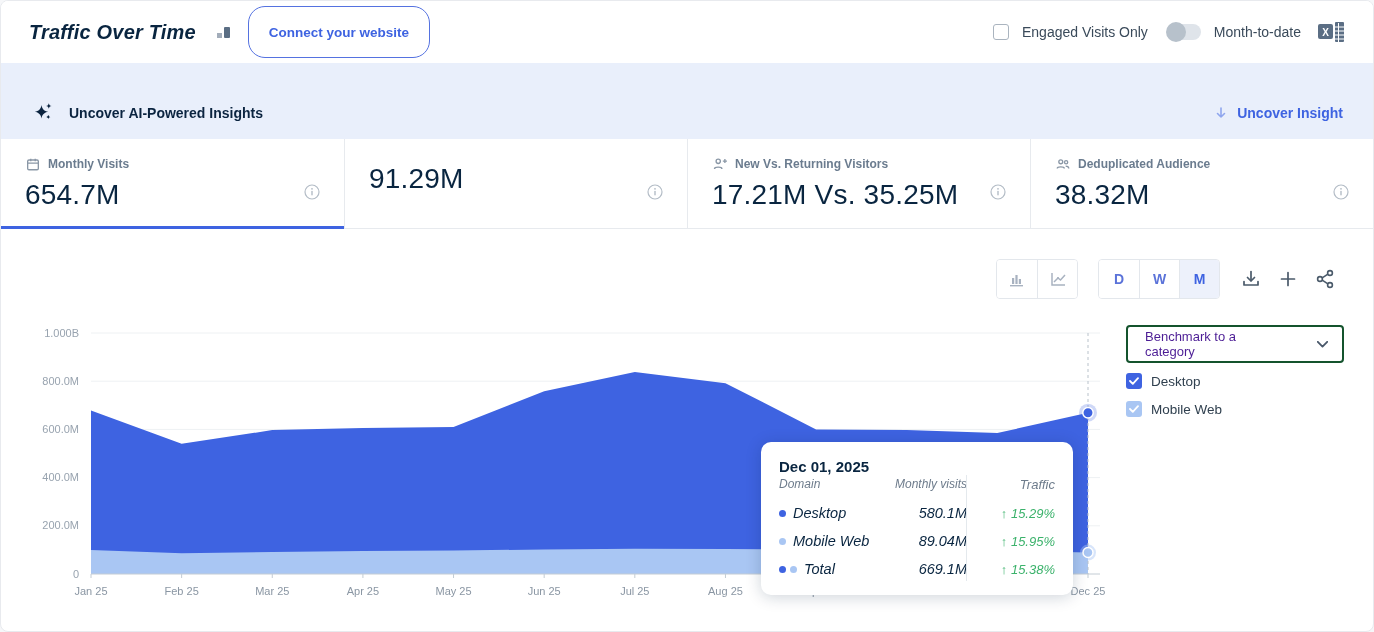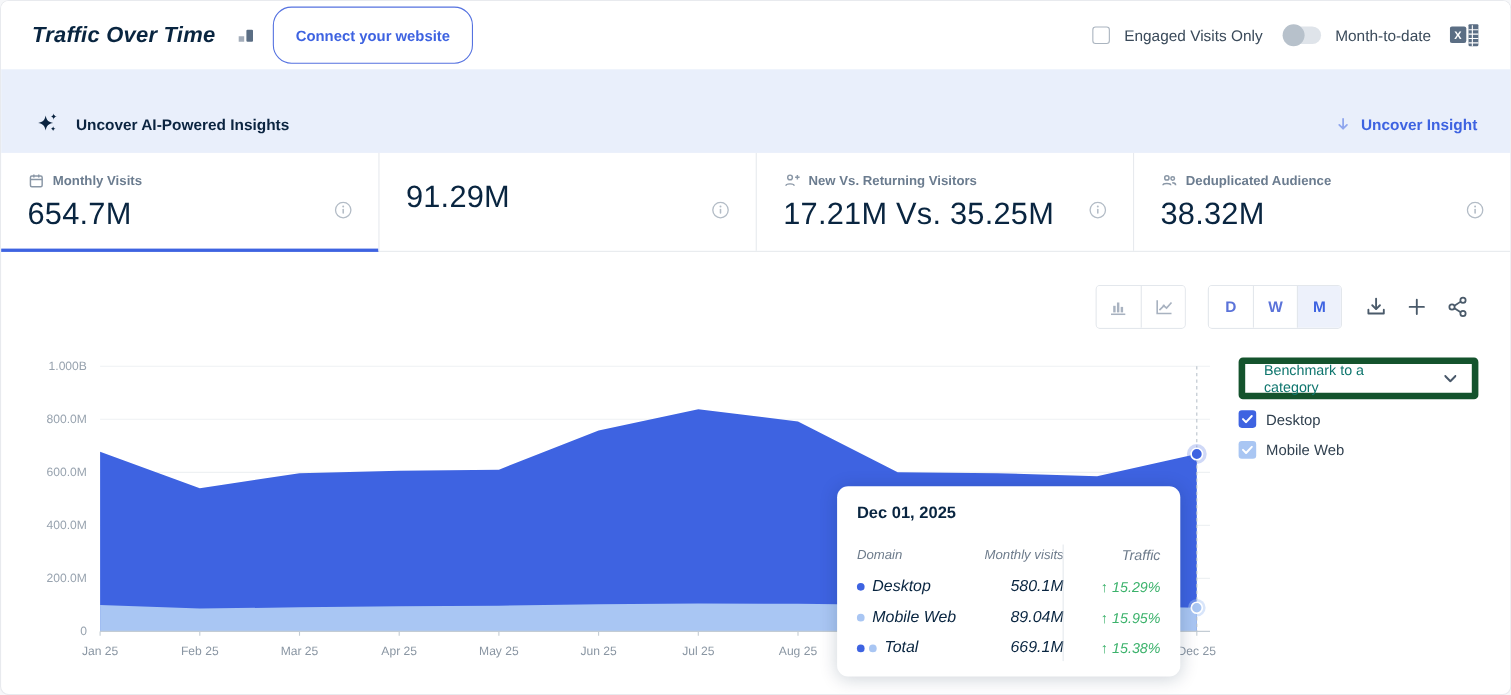--- a/index.html
+++ b/index.html
@@ -49,32 +49,32 @@
   .gran.active { background:#edf1fb; color:#3E63E1; }
   .act-icons { display:flex; align-items:center; gap:16px; }
   .act-icons > span { cursor:pointer; display:flex; }
 
   
   .chart-svg { position:absolute; top:322px; left:0; }
   .ylab { fill:#98a3af; font-size:11px; font-family:"Liberation Sans",sans-serif; }
   .xlab { fill:#8a96a3; font-size:11px; font-family:"Liberation Sans",sans-serif; }
 
   
-  .bench { position:absolute; top:324px; left:1125px; width:218px; height:38px; border:6px solid #14532d;
+  .bench { position:absolute; top:324px; left:1125px; width:218px; height:38px; border:2px solid #14532d;
            border-radius:4px; background:#fff; display:flex; align-items:center; padding:0 14px 0 17px;
-           font-size:13px; color:#0f766e; cursor:pointer;gap:47px; }
+           font-size:13px; color:#4c1d95; cursor:pointer;gap:47px; }
   .bench .caret { margin-left:auto; display:flex; }
   .legend-row { position:absolute; left:1125px; display:flex; align-items:center; gap:9px; cursor:pointer; }
   .legend-cb { width:16px; height:16px; border-radius:3px; display:flex; align-items:center; justify-content:center; }
   .legend-lbl { font-size:13.5px; color:#30404f; }
 
   
   .tt { position:absolute; left:760px; top:441px; width:312px; background:#fff; border-radius:10px;
         box-shadow:0 2px 16px rgba(9,37,64,.20); padding:16px 18px 12px 18px; z-index:5; }
-  .tt-title { font-size:15px; font-weight:700; color:#092540; margin-bottom:20px; }
+  .tt-title { font-size:15px; font-weight:700; color:#092540; margin-bottom:0; }
   .tt-table { position:relative; }
   .tt-divider { position:absolute; right:88px; top:0; bottom:2px; width:1px; background:#e4e9ed; }
   .tt-head, .tt-row { display:grid; grid-template-columns:1fr 78px 88px; align-items:center;font-style:italic; }
   .tt-head { font-size:12px; color:#6e7c8c; height:18px; margin-bottom:6px; }
   .tt-row { height:28px; font-size:14.5px; color:#092540; }
   .tt-vis { text-align:right; }
   .tt-chg { text-align:right; color:var(--positive); font-size:13px; }
   .tt-dom { display:flex; align-items:center; gap:7px; }
   .dot { width:7px; height:7px; border-radius:50%; display:inline-block; }
   .dot-a { background:var(--accent); }

